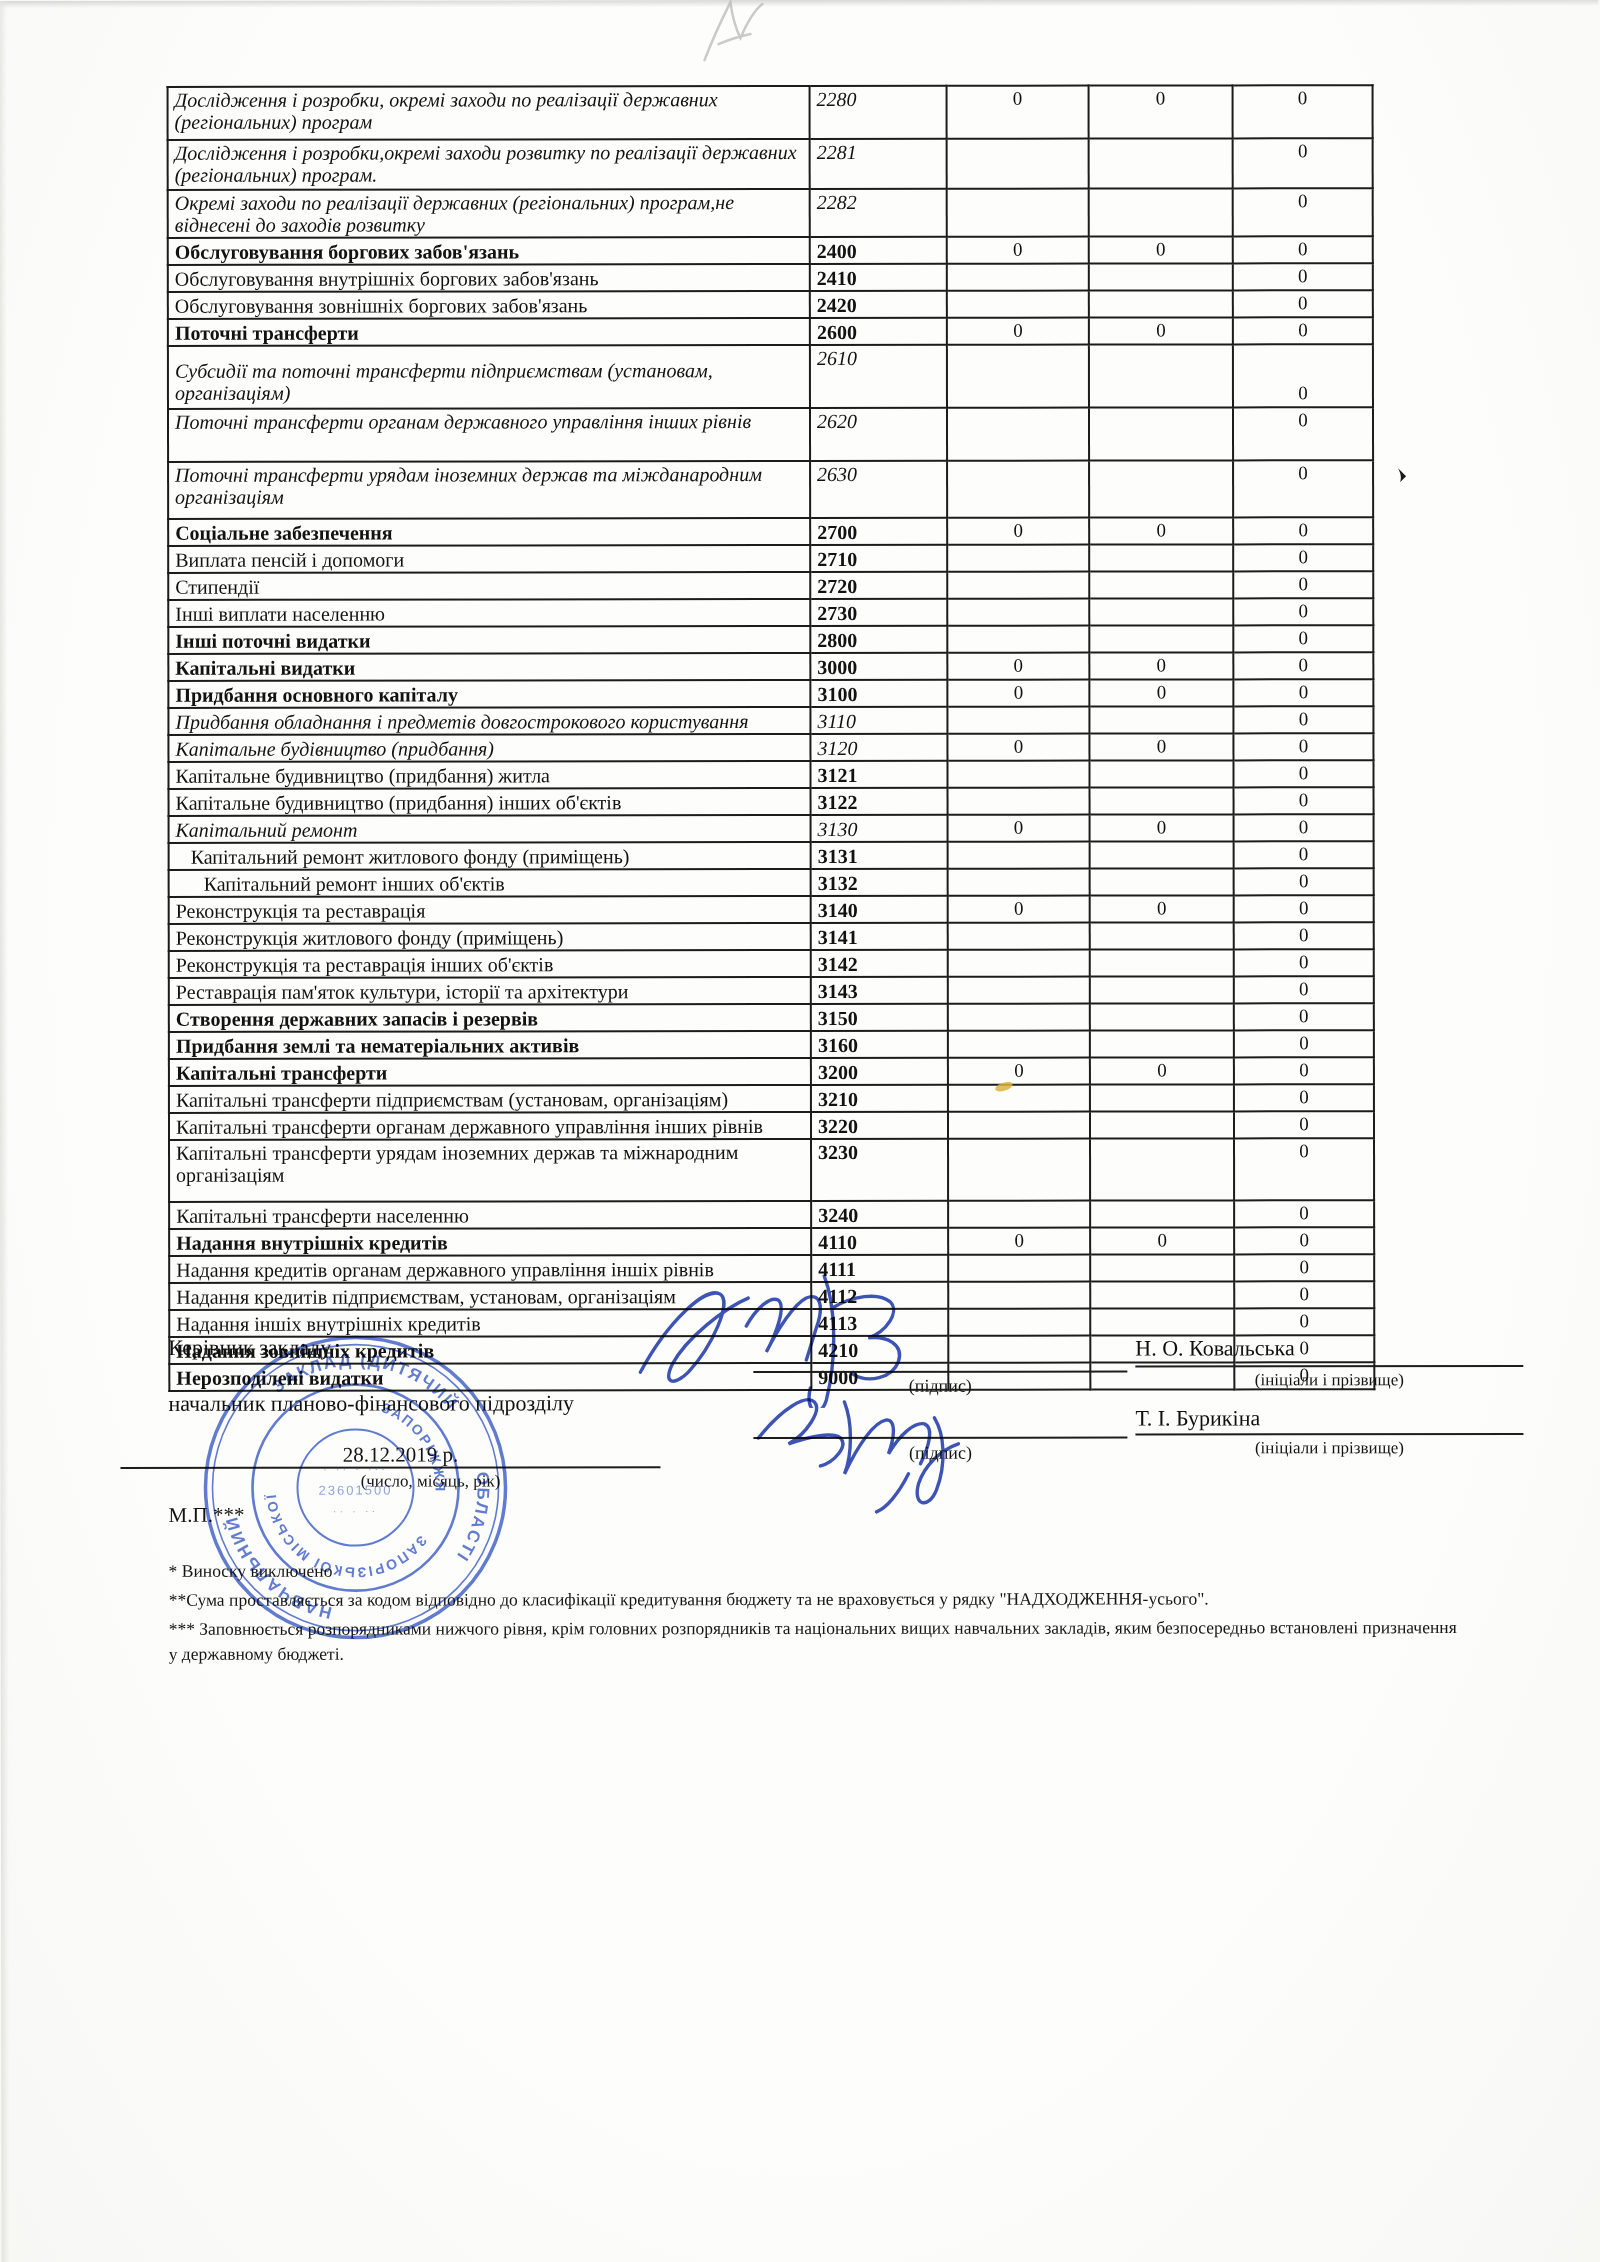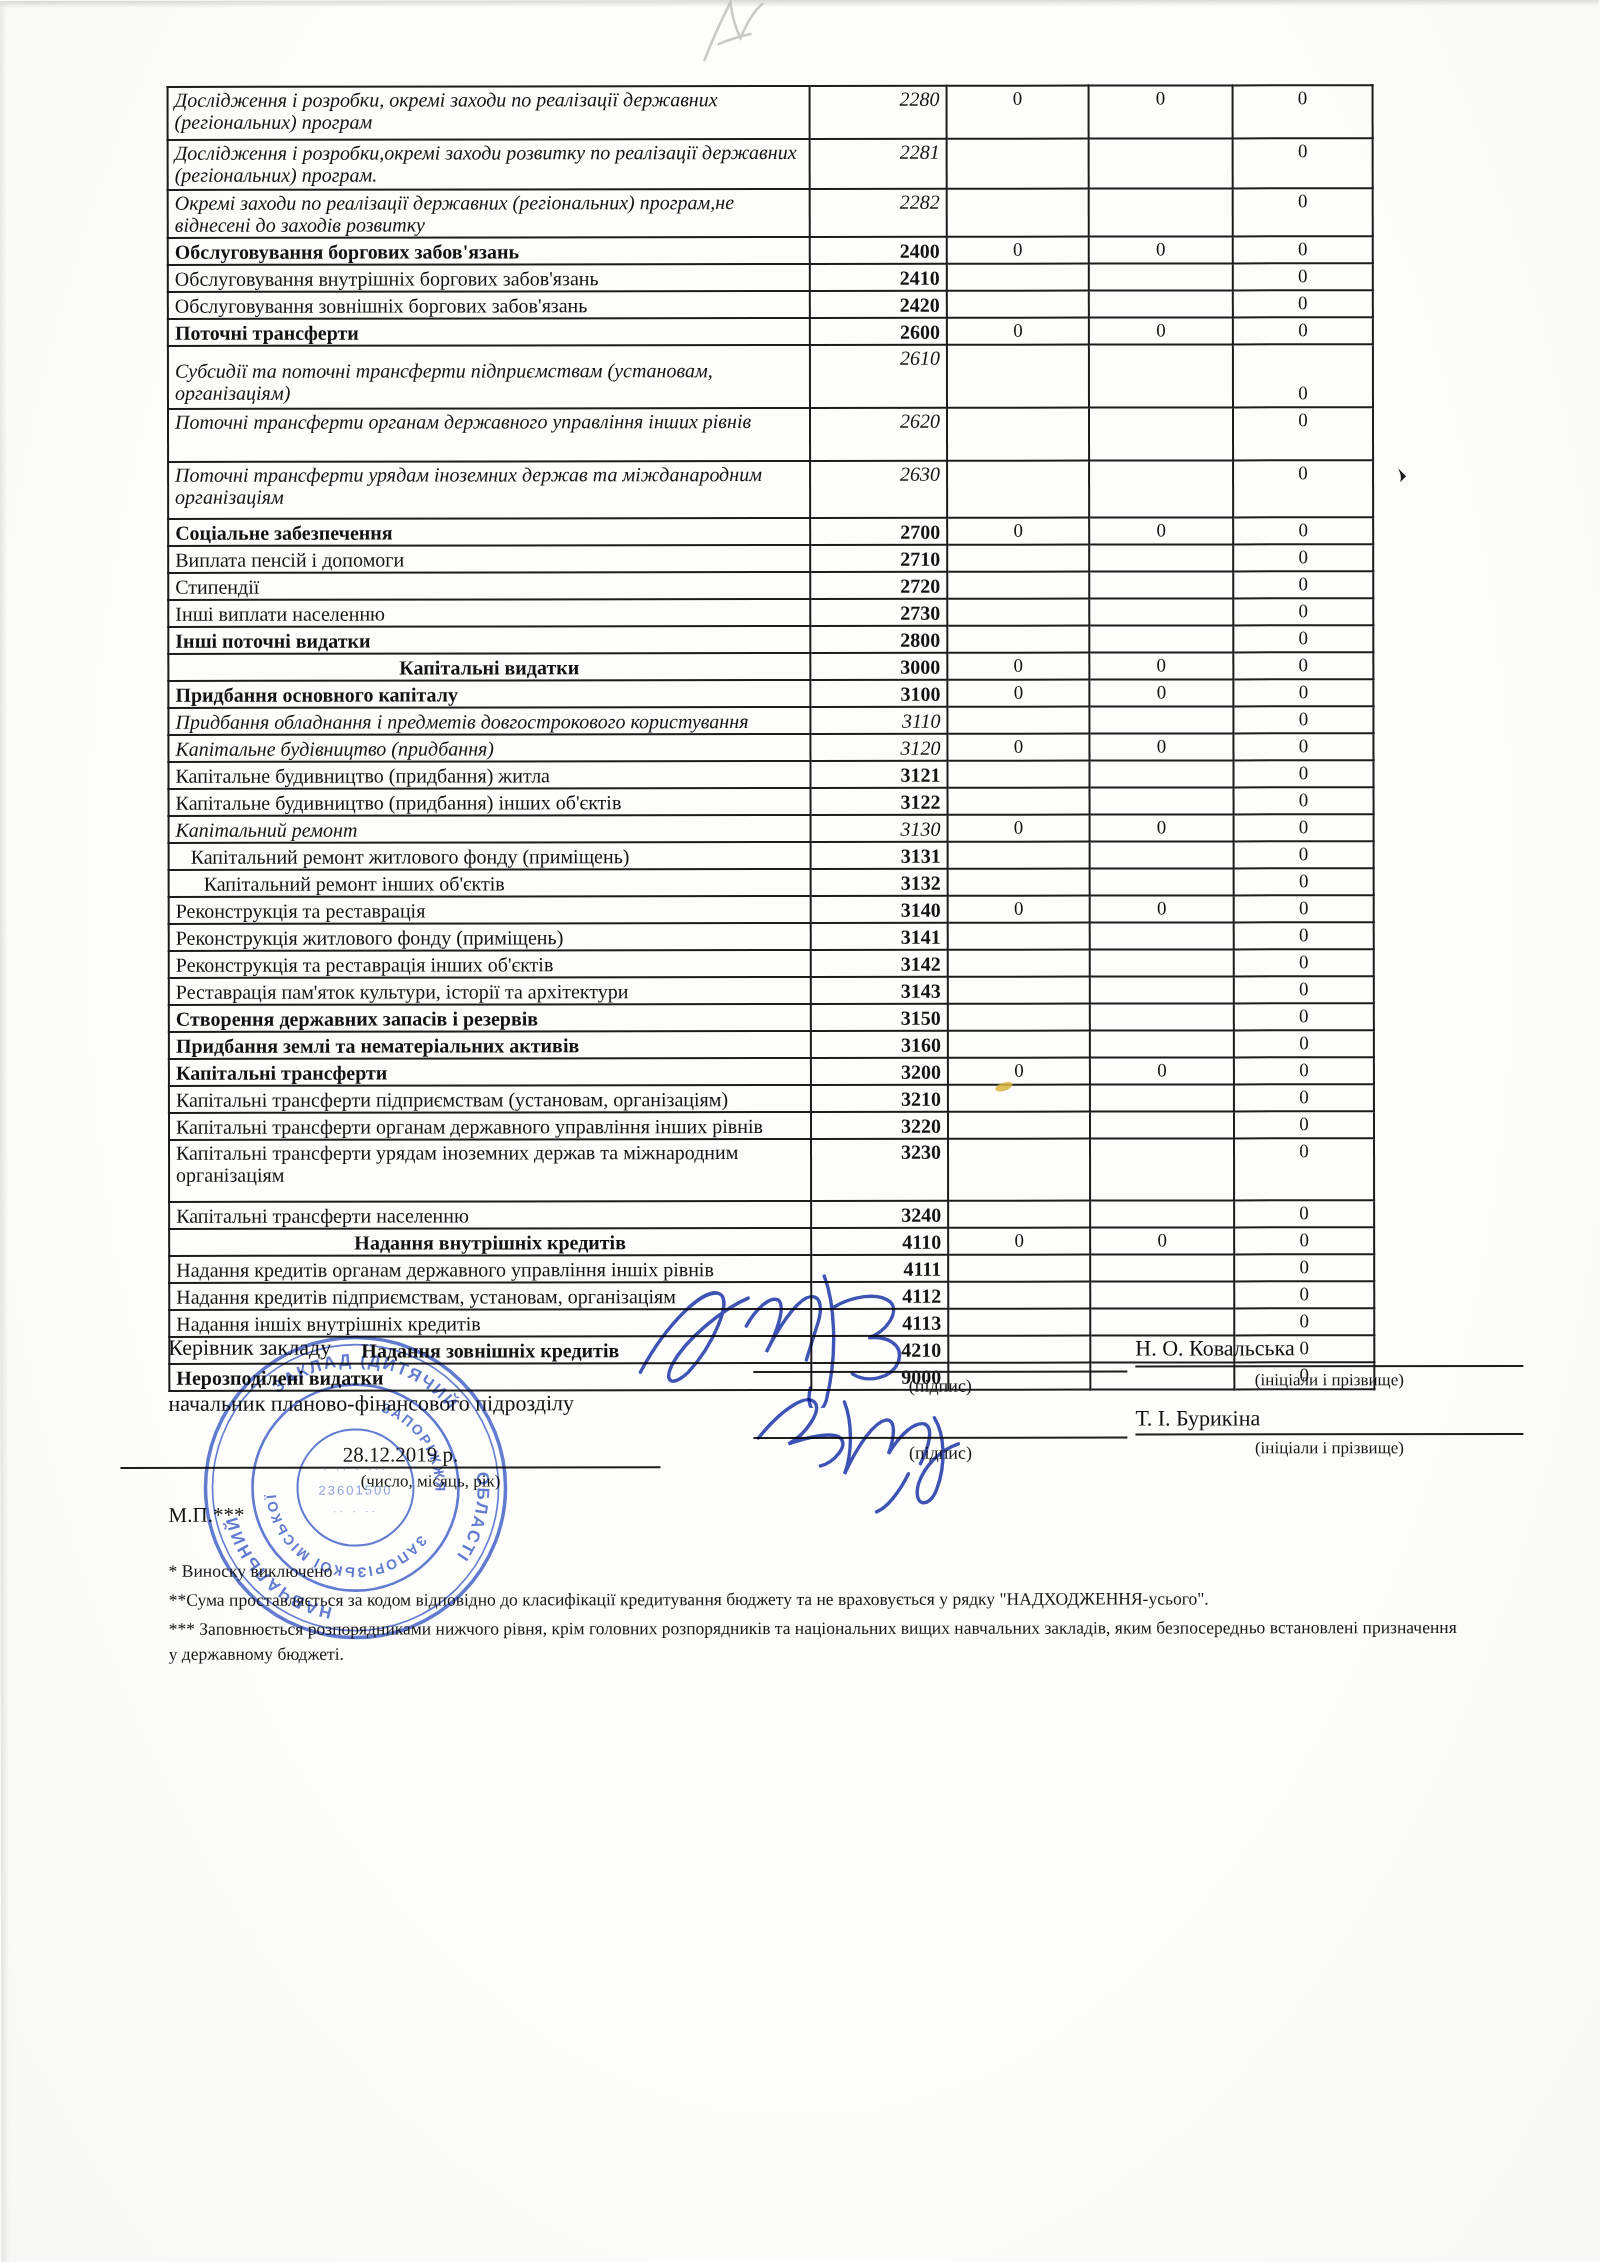--- a/index.html
+++ b/index.html
@@ -41,27 +41,27 @@
   #budget-table tr:nth-child(10){height:57px;}
   #budget-table tr:nth-child(34){height:62px;}
   #budget-table tr:nth-child(1) td,
   #budget-table tr:nth-child(2) td,
   #budget-table tr:nth-child(3) td,
   #budget-table tr:nth-child(9) td,
   #budget-table tr:nth-child(10) td,
   #budget-table tr:nth-child(34) td{vertical-align:top;}
   #budget-table tr:nth-child(8) td.label{vertical-align:bottom;padding-bottom:4px;}
   #budget-table tr:nth-child(8) td.code{vertical-align:top;}
-  #budget-table td.code{text-align:right;font-weight:bold;border-radius:15px;}
+  #budget-table td.code{text-align:left;font-weight:bold;border-radius:15px;}
   #budget-table td.val{text-align:center;vertical-align:bottom;
     font-size:19px;padding-bottom:2px;font-weight:normal;}
   #budget-table td.label.bold{font-weight:bold;}
   #budget-table td.code.italic, #budget-table td.label.italic{
     font-style:italic;font-weight:normal;}
-  #budget-table td.label.center{text-align:center;}
+  #budget-table td.label.center{}
   #budget-table td.label.ind1{padding-left:34px;}
   #budget-table td.label.ind2{padding-left:21px;}
 
   
   .abs{position:absolute;}
   .role{font-size:22px;line-height:30px;color:#101010;}
   .sigline{height:2px;background:#1d1d1d;}
   .under-label{font-size:18px;text-align:center;color:#151515;}
   .sig-name{font-size:22px;text-align:left;color:#101010;}
   .date-text{font-size:21px;text-align:center;}

